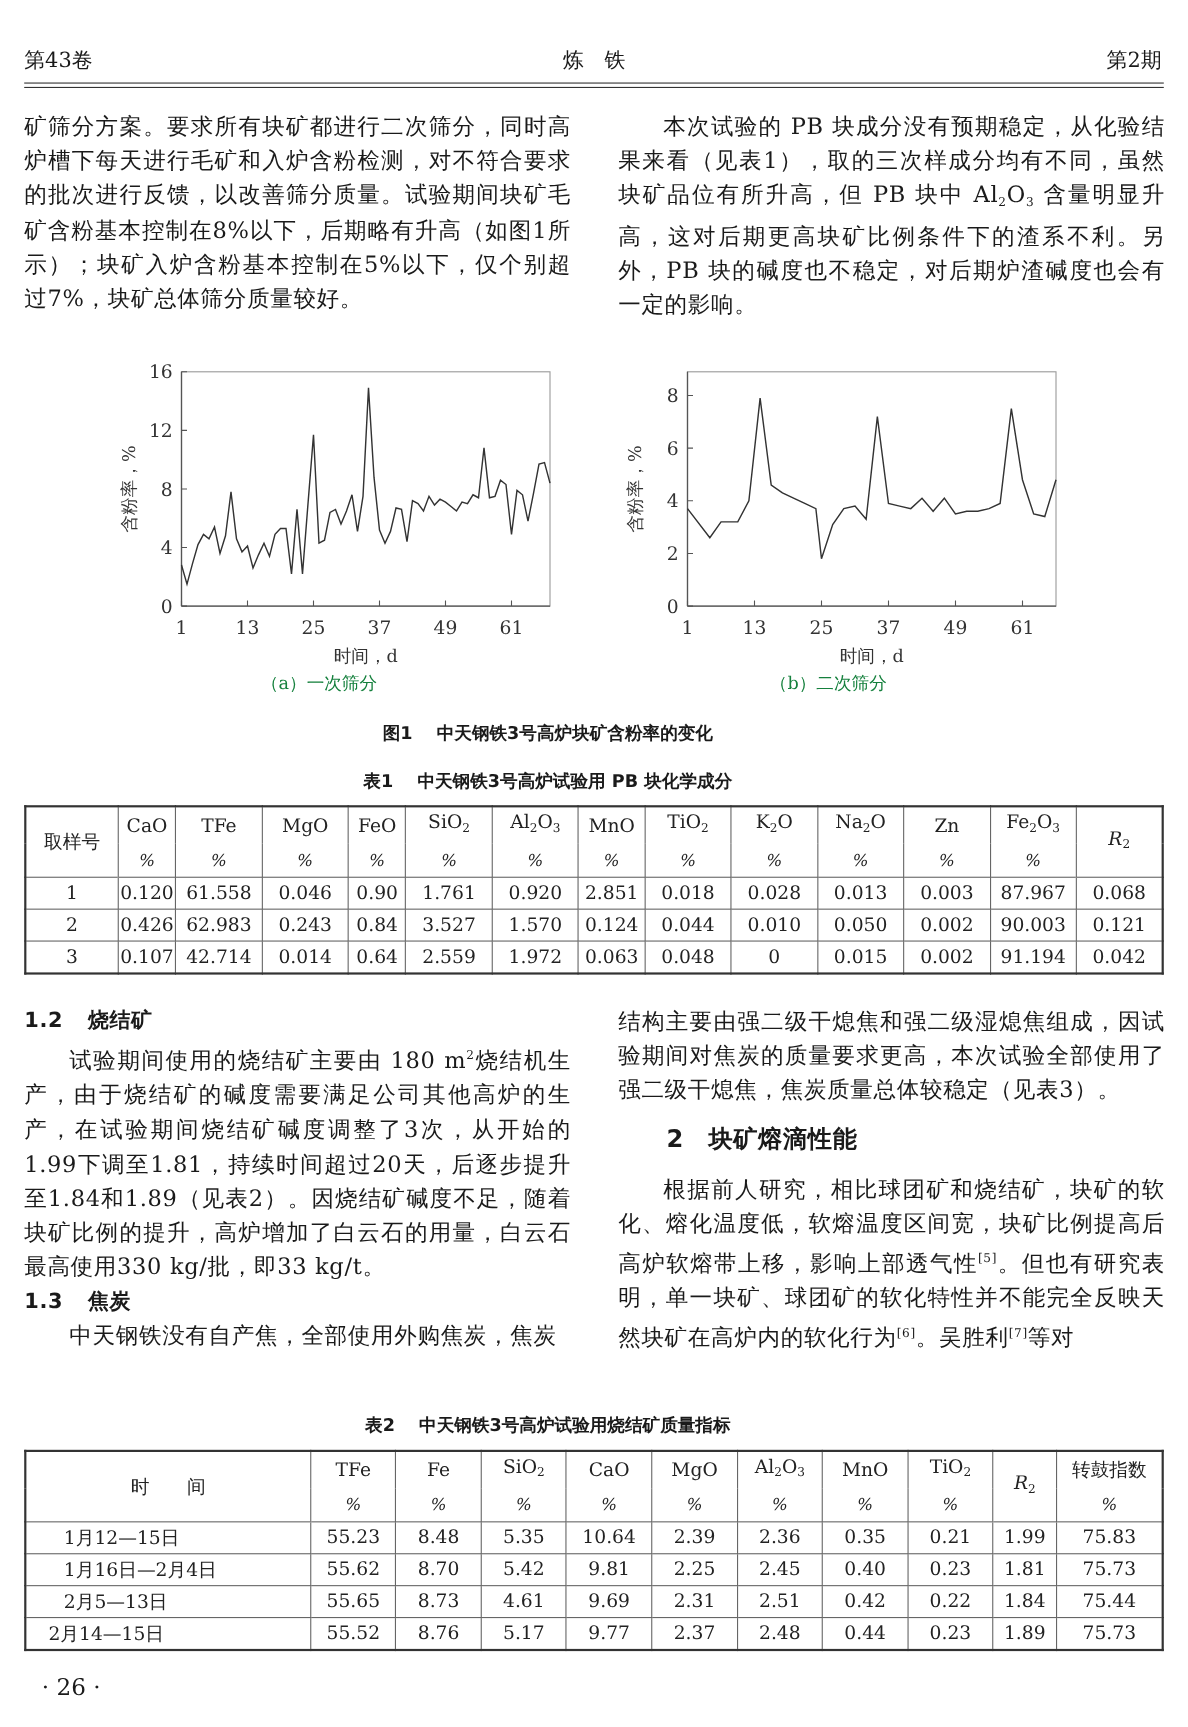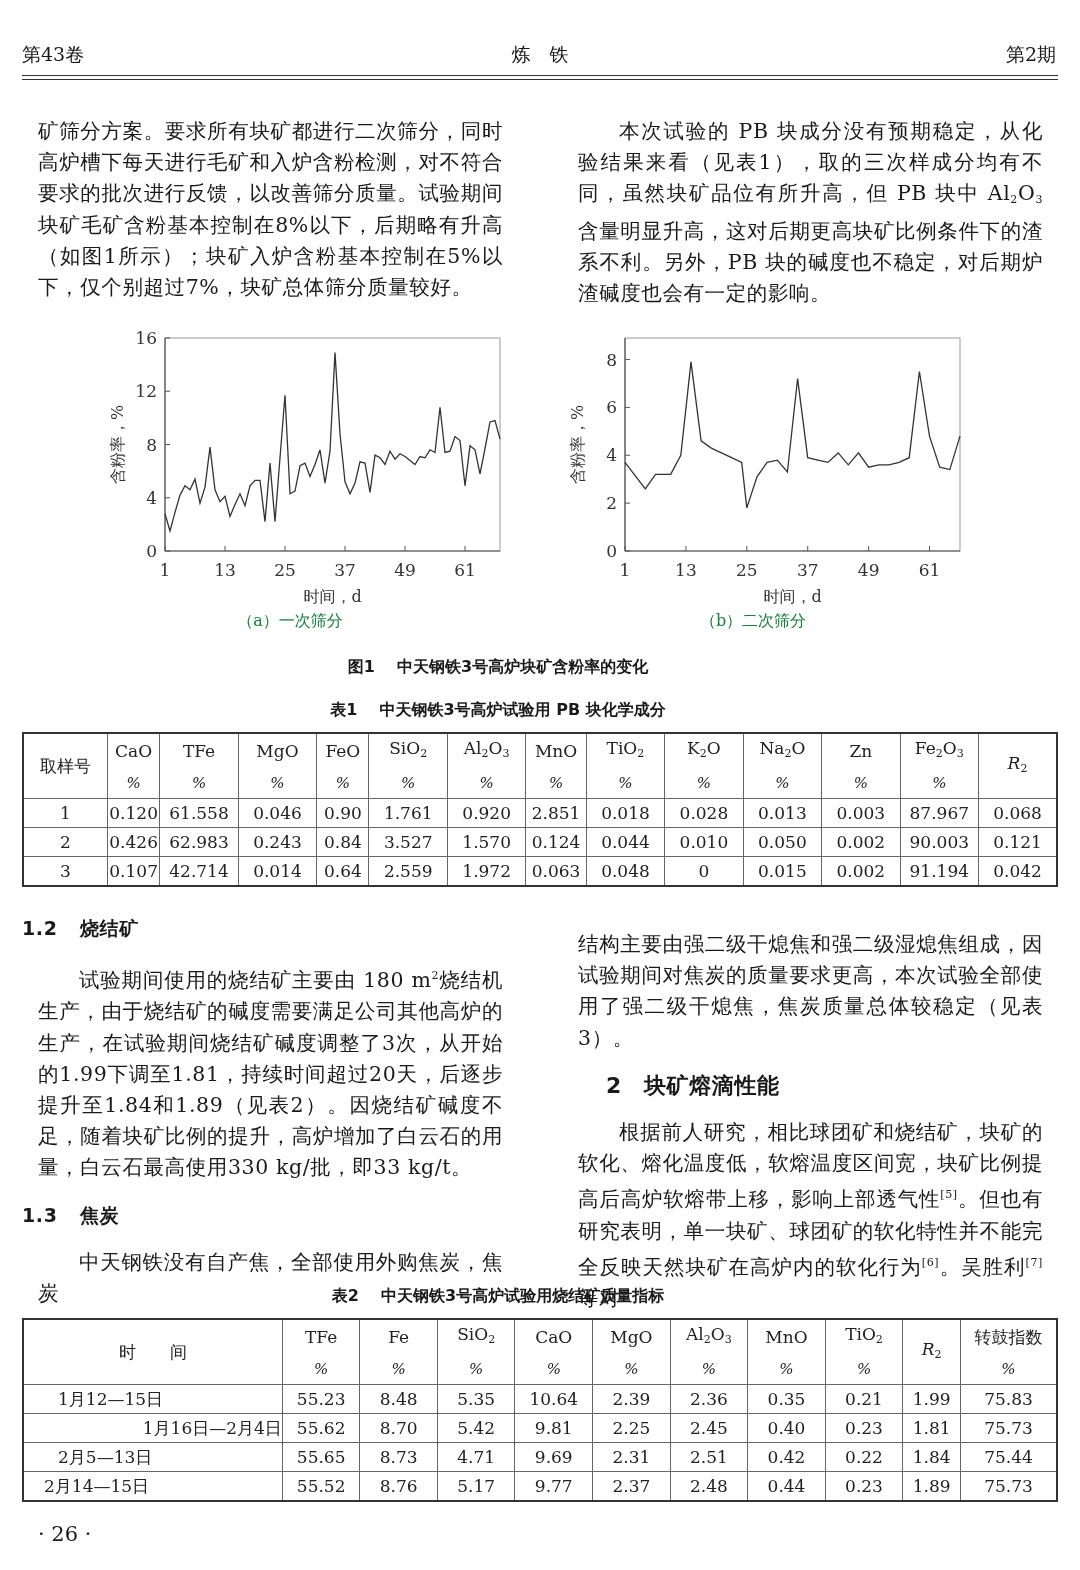--- a/index.html
+++ b/index.html
@@ -3,21 +3,21 @@
 <meta charset="utf-8">
 <style>
   html, body { margin: 0; padding: 0; background: #ffffff; }
   body { width: 1080px; height: 1570px; position: relative; overflow: hidden;
          font-family: "DejaVu Serif", "Liberation Serif", serif; color: #1a1a1a; }
   .abs { position: absolute; }
   .running-head { top: 42px; font-size: 19px; }
   .rule1 { left: 22px; right: 22px; top: 75px; height: 0; border-top: 1.5px solid #333; }
   .rule2 { left: 22px; right: 22px; top: 79px; height: 0; border-top: 1px solid #333; }
   .col { width: 497px; font-size: 20.5px; line-height: 31.2px; letter-spacing: 0.6px; text-align: justify; }
-  .col p { margin: 16px; }
+  .col p { margin: 0; }
   .indent { text-indent: 2em; }
   .sec-h { font-family: "DejaVu Sans", "Liberation Sans", sans-serif; font-weight: bold; font-size: 19px; }
   .sec-h .num { display: inline-block; width: 58px; }
   .sec-h2 { font-family: "DejaVu Sans", "Liberation Sans", sans-serif; font-weight: bold; font-size: 22px; margin-left: 44px; }
   .sec-h2 .num { display: inline-block; width: 38px; }
   .caption { font-family: "DejaVu Sans", "Liberation Sans", sans-serif; font-weight: bold; font-size: 16px; text-align: center; left: 0; width: 996px; }
   .caption .label { margin-right: 22px; }
   .subcap { font-size: 16px; color: #15803d; text-align: center; width: 300px; }
   .chart svg text { font-family: "DejaVu Serif", "Liberation Serif", serif; fill: #333; }
   table.dt { border-collapse: collapse; position: absolute; font-size: 17px; color: #222; }
@@ -284,37 +284,37 @@
         <td>5.35</td>
         <td>10.64</td>
         <td>2.39</td>
         <td>2.36</td>
         <td>0.35</td>
         <td>0.21</td>
         <td>1.99</td>
         <td>75.83</td>
       </tr>
       <tr>
-        <td style="text-align:right; padding-left:34px;">1月16日—2月4日</td>
+        <td style="text-align:left; padding-left:34px;">1月16日—2月4日</td>
         <td>55.62</td>
         <td>8.70</td>
         <td>5.42</td>
         <td>9.81</td>
         <td>2.25</td>
         <td>2.45</td>
         <td>0.40</td>
         <td>0.23</td>
         <td>1.81</td>
         <td>75.73</td>
       </tr>
       <tr>
         <td style="text-align:left; padding-left:34px;">2月5—13日</td>
         <td>55.65</td>
         <td>8.73</td>
-        <td>4.71</td>
+        <td>4.61</td>
         <td>9.69</td>
         <td>2.31</td>
         <td>2.51</td>
         <td>0.42</td>
         <td>0.22</td>
         <td>1.84</td>
         <td>75.44</td>
       </tr>
       <tr>
         <td style="text-align:left; padding-left:20px;">2月14—15日</td>

